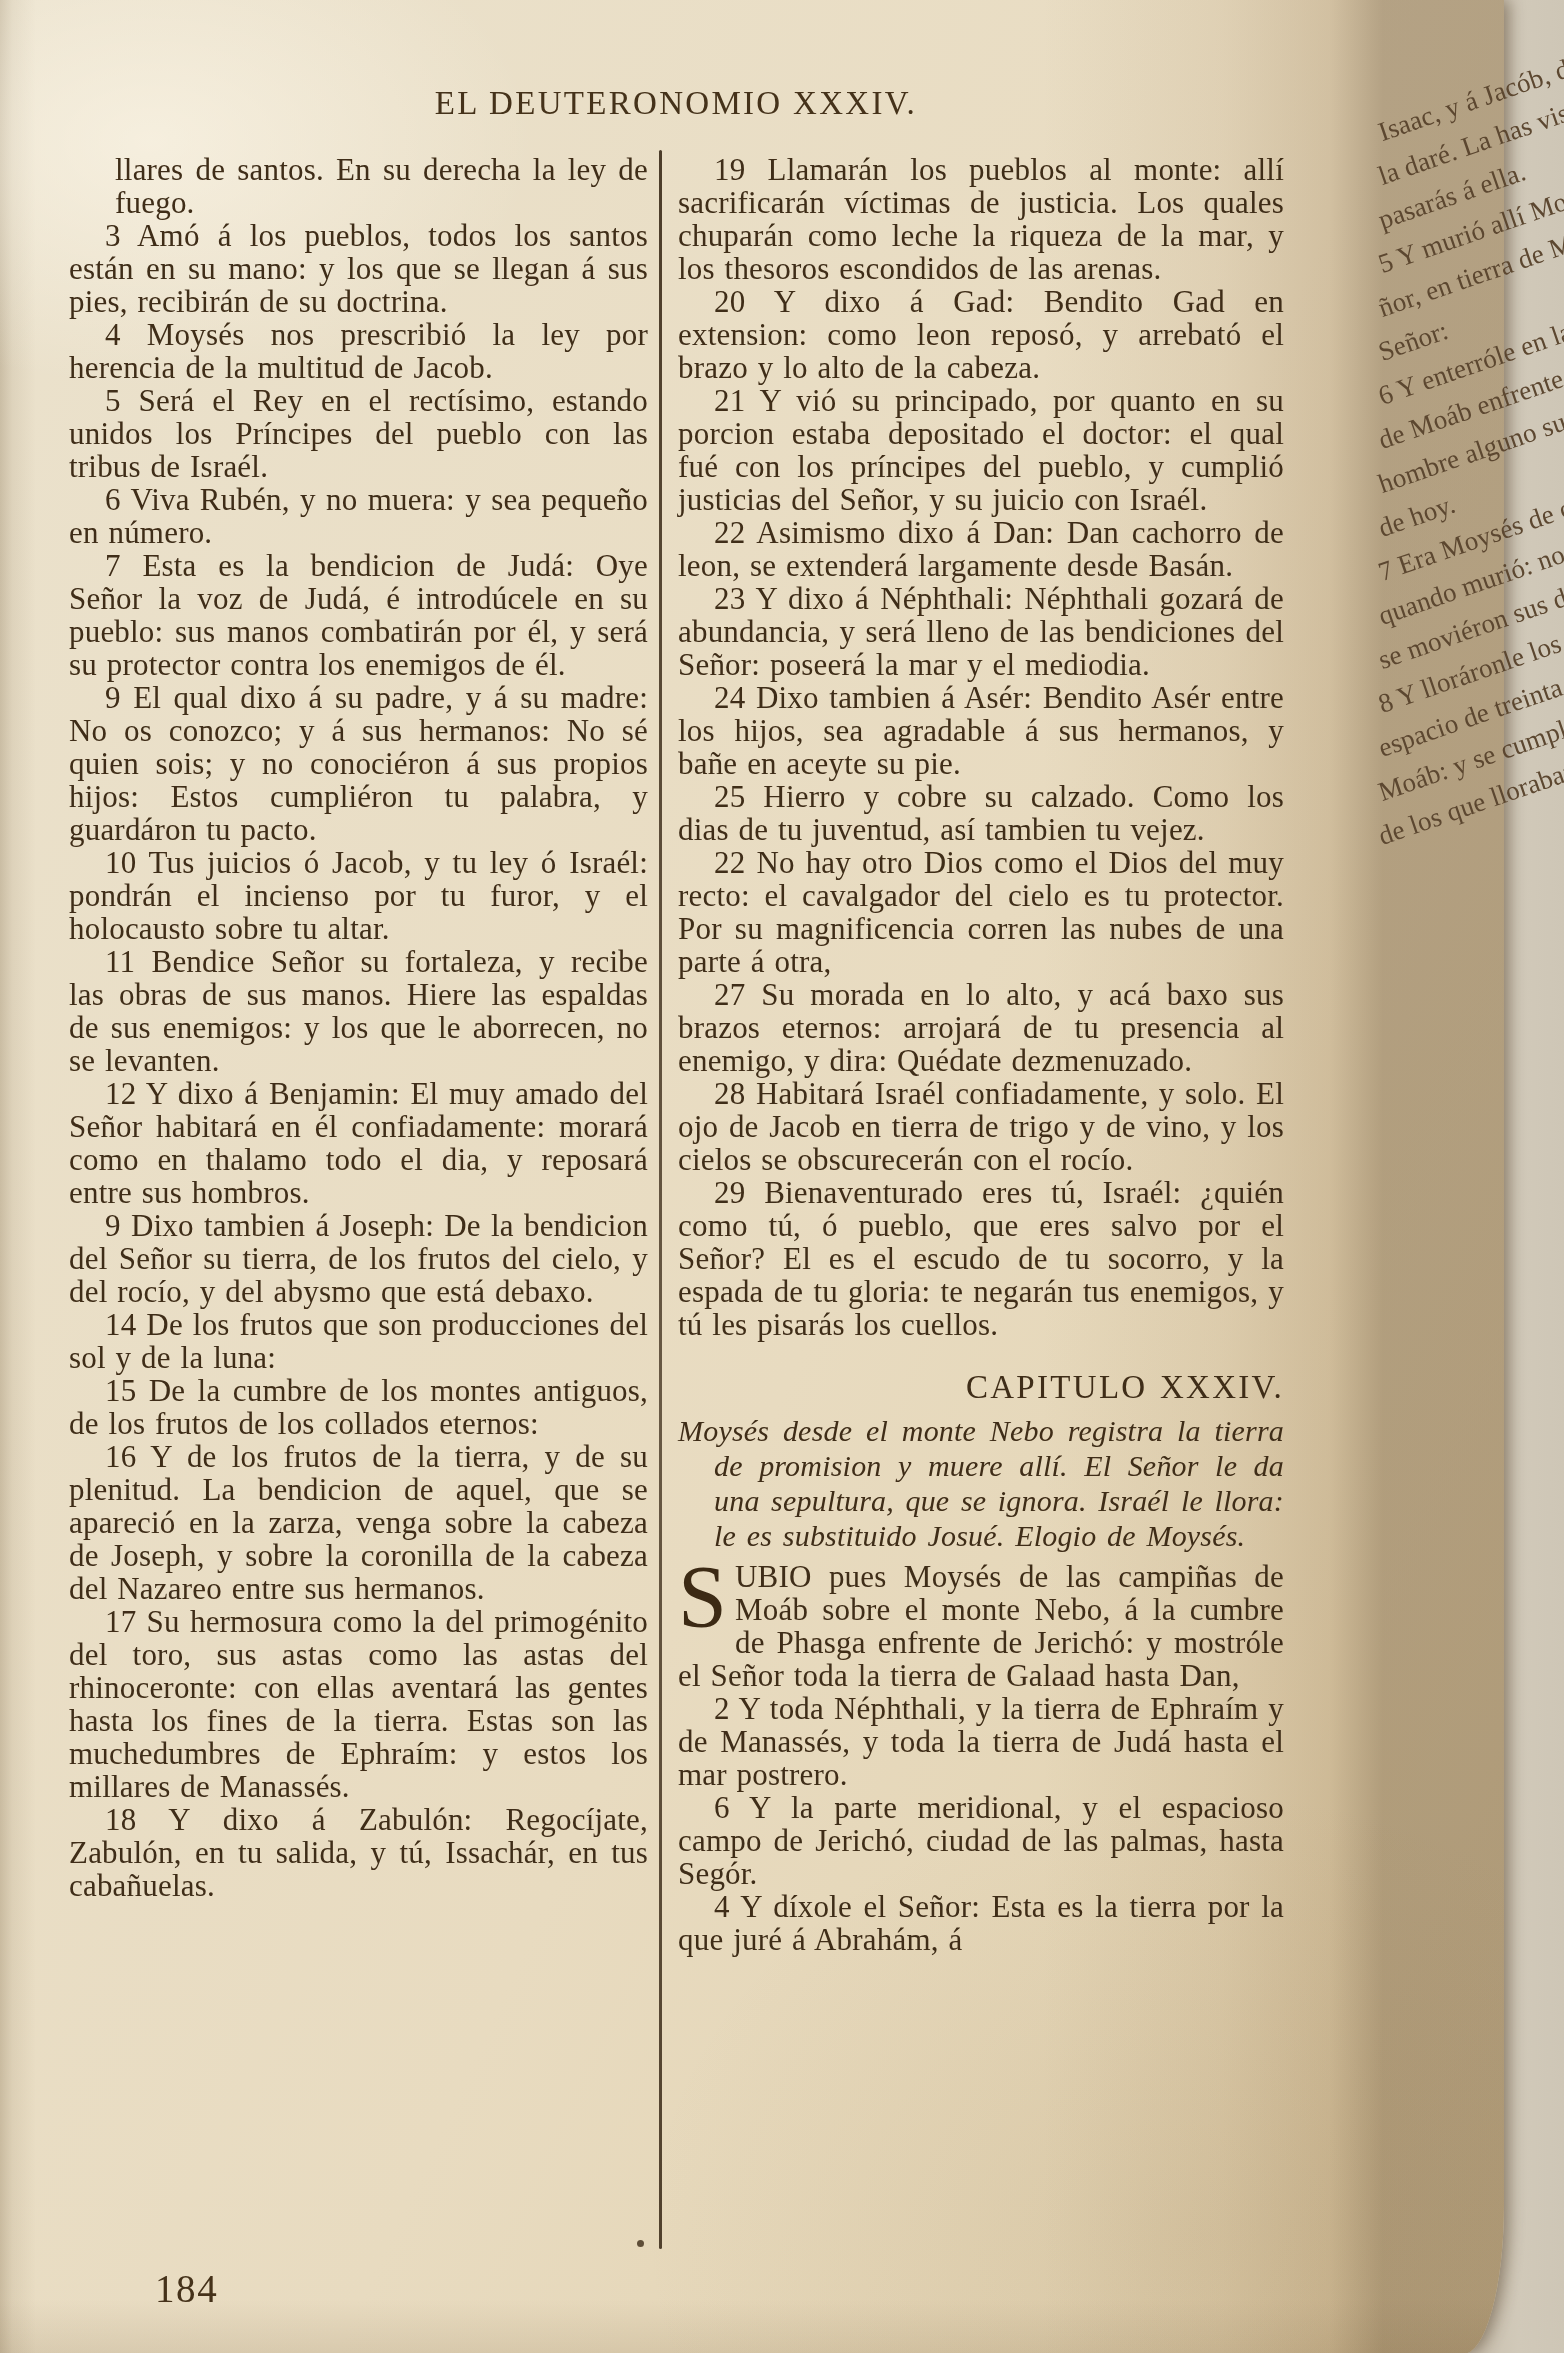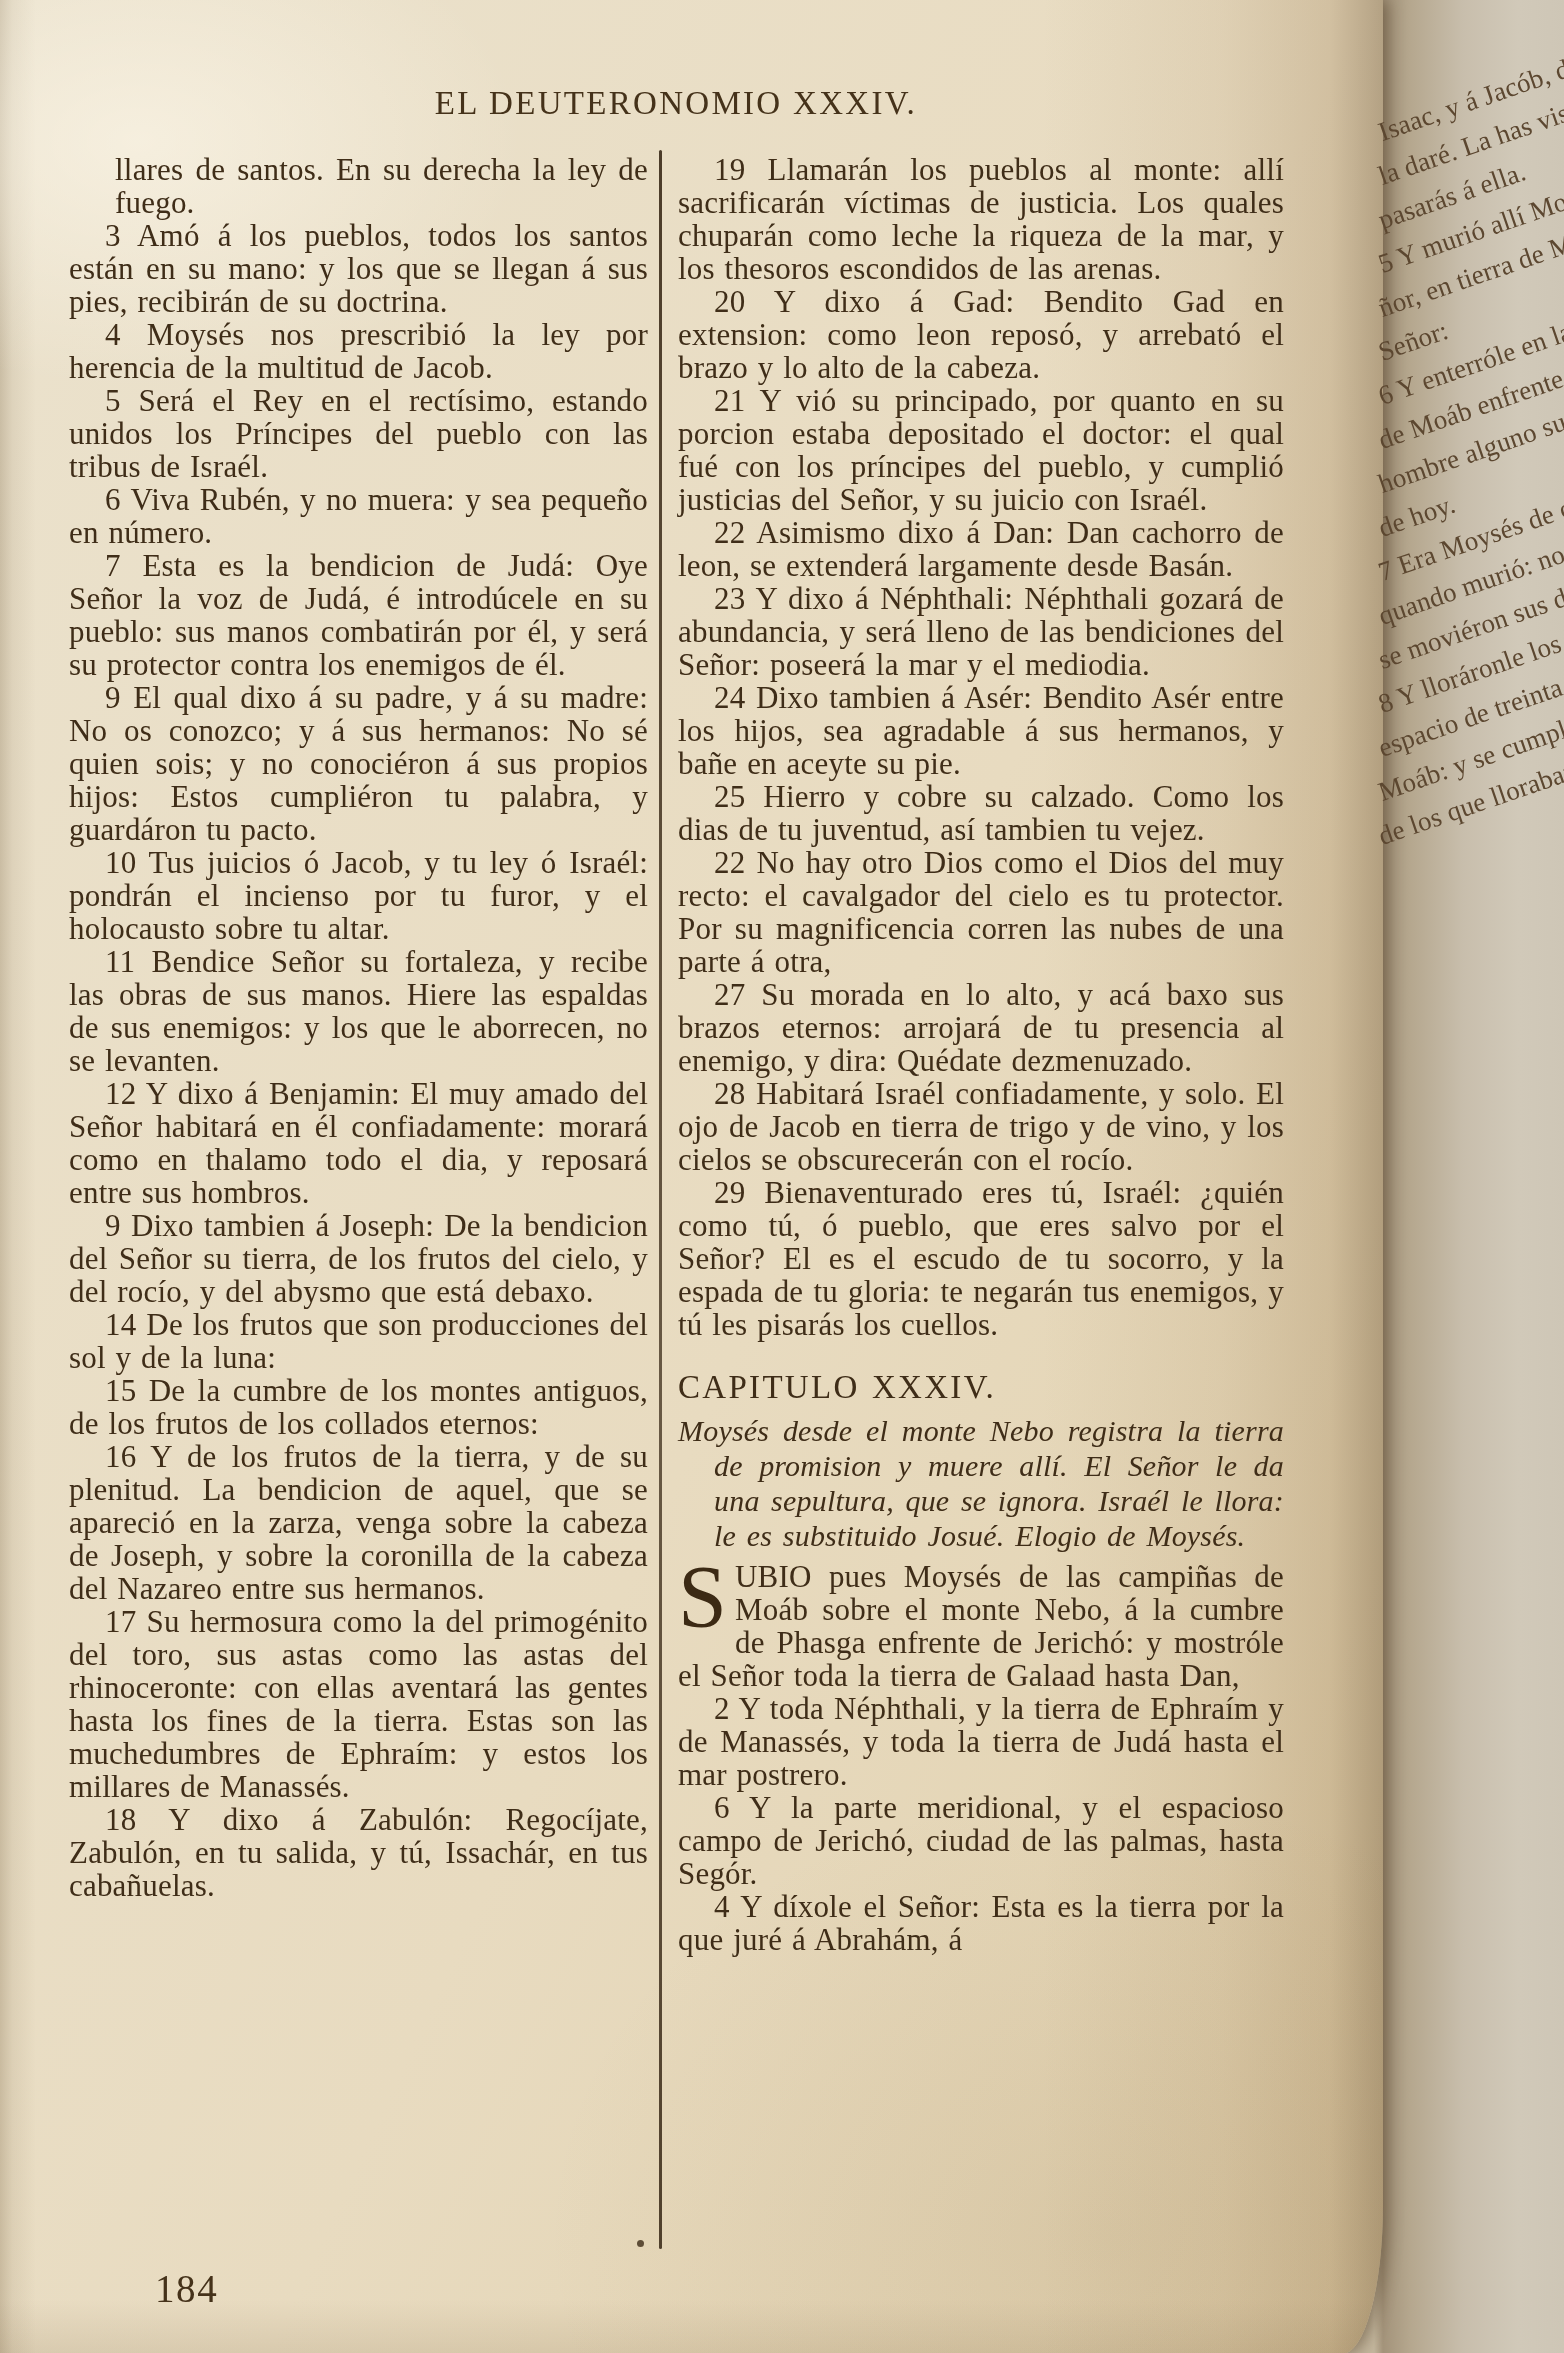--- a/index.html
+++ b/index.html
@@ -4,21 +4,21 @@
 <style>
   html,body{margin:0;padding:0;background:#888;}
   .photo{
     position:relative;width:1565px;height:2354px;overflow:hidden;
     font-family:"Liberation Serif","DejaVu Serif",serif;
     background:
       linear-gradient(90deg,#c4b79e 1374px,#a3937a 1383px,#b5a78e 1410px,#c8beac 1463px,#d1c9b9 1518px,#cec6b6 1565px);
   }
   
   .main-page{
-    position:absolute;left:0;top:0;width:1383px;height:2354px;
+    position:absolute;left:0;top:0;width:1504px;height:2354px;
     background:
       radial-gradient(548px 352px at 10% 6%, rgba(255,250,238,.55), transparent 70%),
       radial-gradient(782px 626px at 80% 95%, rgba(125,95,55,.10), transparent 72%),
       linear-gradient(90deg, rgba(110,88,55,.26) 0px, rgba(110,88,55,.10) 12.5px, rgba(110,88,55,0) 36px),
       linear-gradient(90deg, rgba(0,0,0,0) 1041px, rgba(140,105,60,.10) 1221px, rgba(130,95,50,.22) 1330px, rgba(95,68,34,.38) 1383px),
       linear-gradient(0deg, rgba(120,95,60,.14) 0px, rgba(120,95,60,0) 55px),
       linear-gradient(115deg,#ebe2cd 0%,#e8dbc0 55%,#e0cfab 100%);
     border-bottom-right-radius:41px 149px;
     box-shadow:4.7px 0 15.6px rgba(60,40,18,.45);
     color:#3f2d18;
@@ -43,21 +43,21 @@
     position:absolute;left:659px;top:150px;width:3.1px;height:2099px;
     background:linear-gradient(180deg,rgba(54,38,20,.88),rgba(54,38,20,.72) 60%,rgba(54,38,20,.85));
     border-radius:1.6px;
   }
   .ink-dot{
     position:absolute;left:637px;top:2240px;width:7px;height:7px;border-radius:50%;
     background:rgba(60,42,22,.8);
   }
   .chap-heading{
     margin:30px 0 9.4px 0;font-size:33px;font-weight:normal;
-    letter-spacing:2.3px;text-align:left;text-indent:0;white-space:nowrap;
+    letter-spacing:2.3px;text-align:right;text-indent:0;white-space:nowrap;
   }
   .chap-summary{
     margin:0 0 7px 0;font-style:italic;font-size:30px;line-height:35px;
     padding-left:36px;text-indent:-36px;word-spacing:.1em;
   }
   .opening{text-indent:0;}
   .dropcap{
     float:left;font-size:88px;line-height:64px;
     margin:4.7px 7.8px 0 0;color:#3c2a14;
   }

